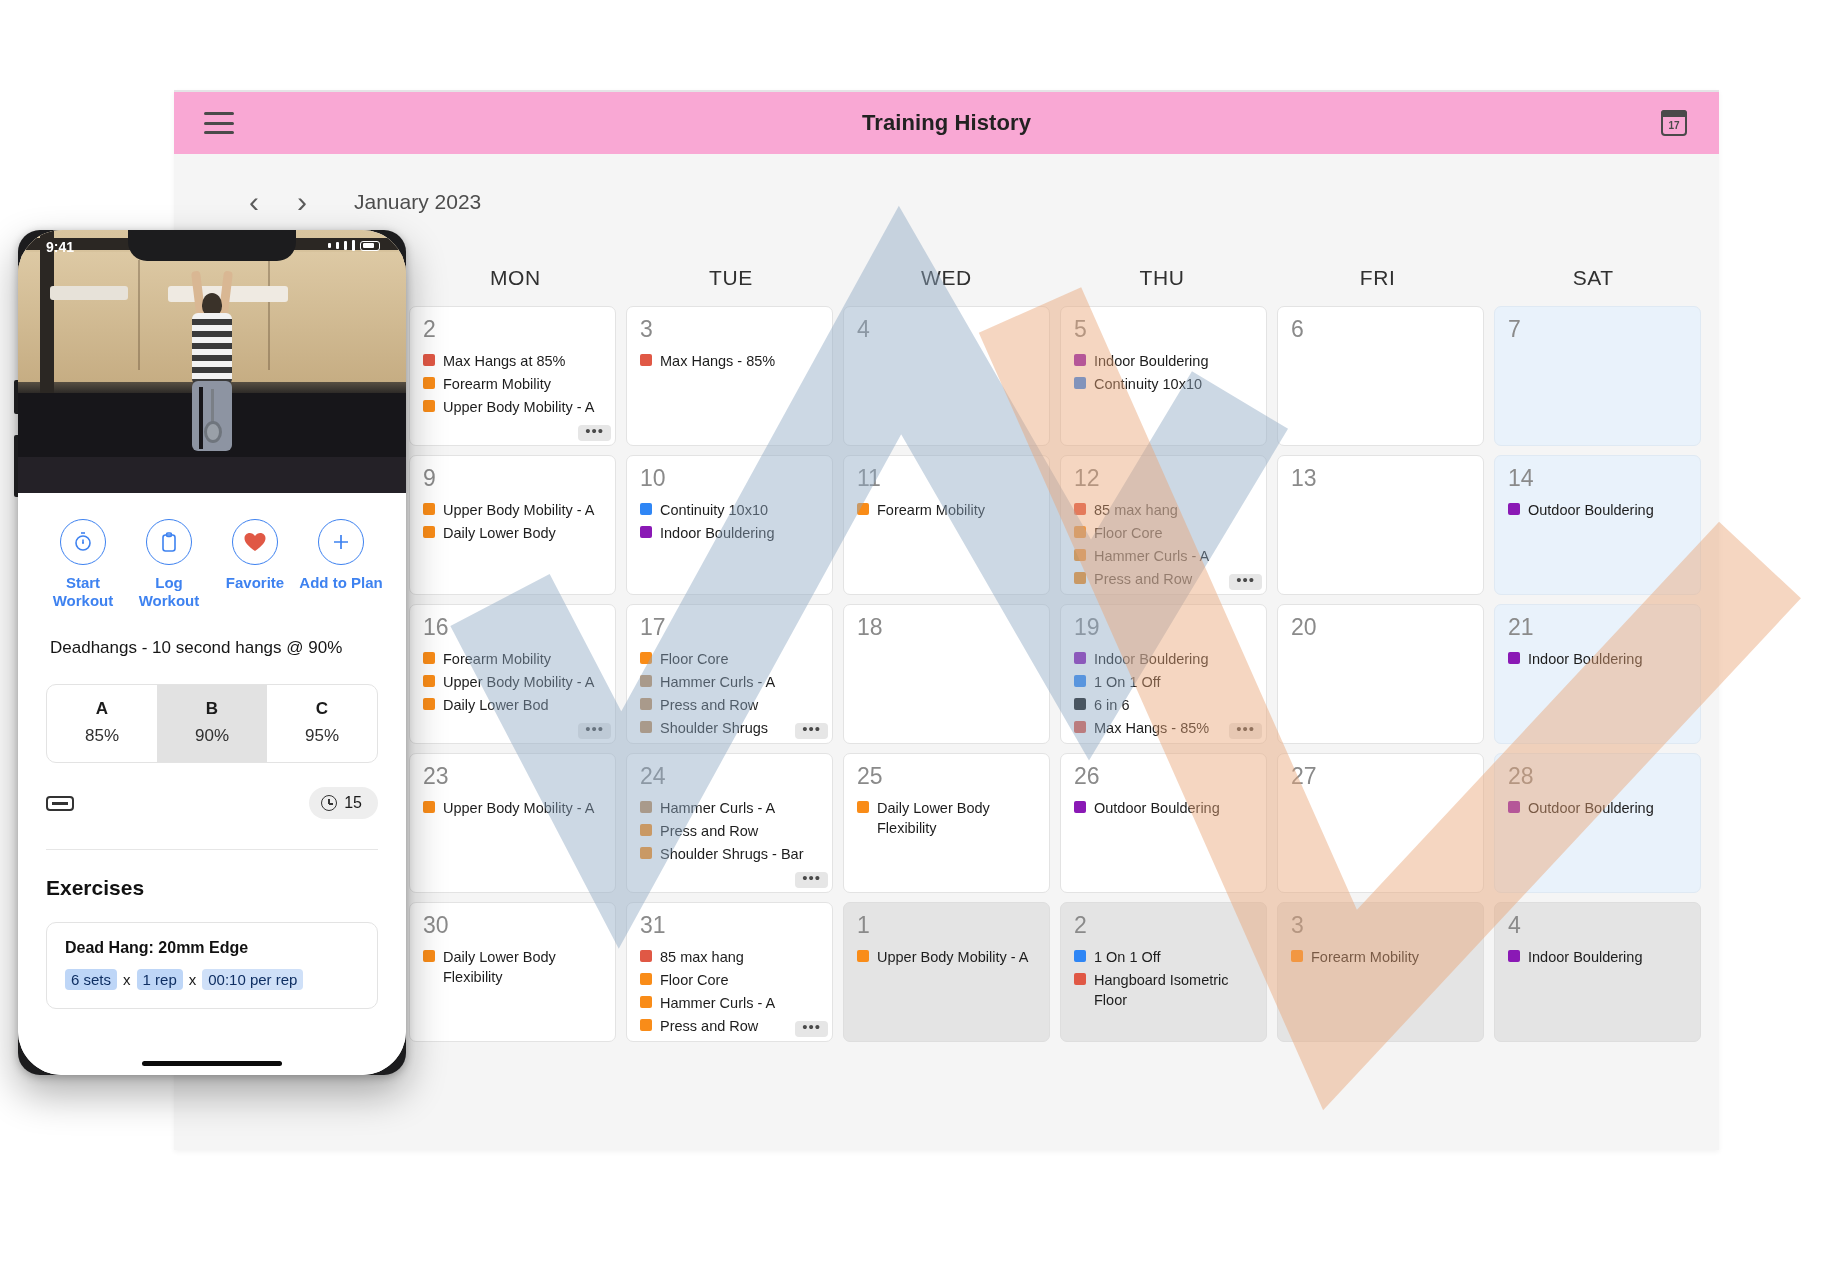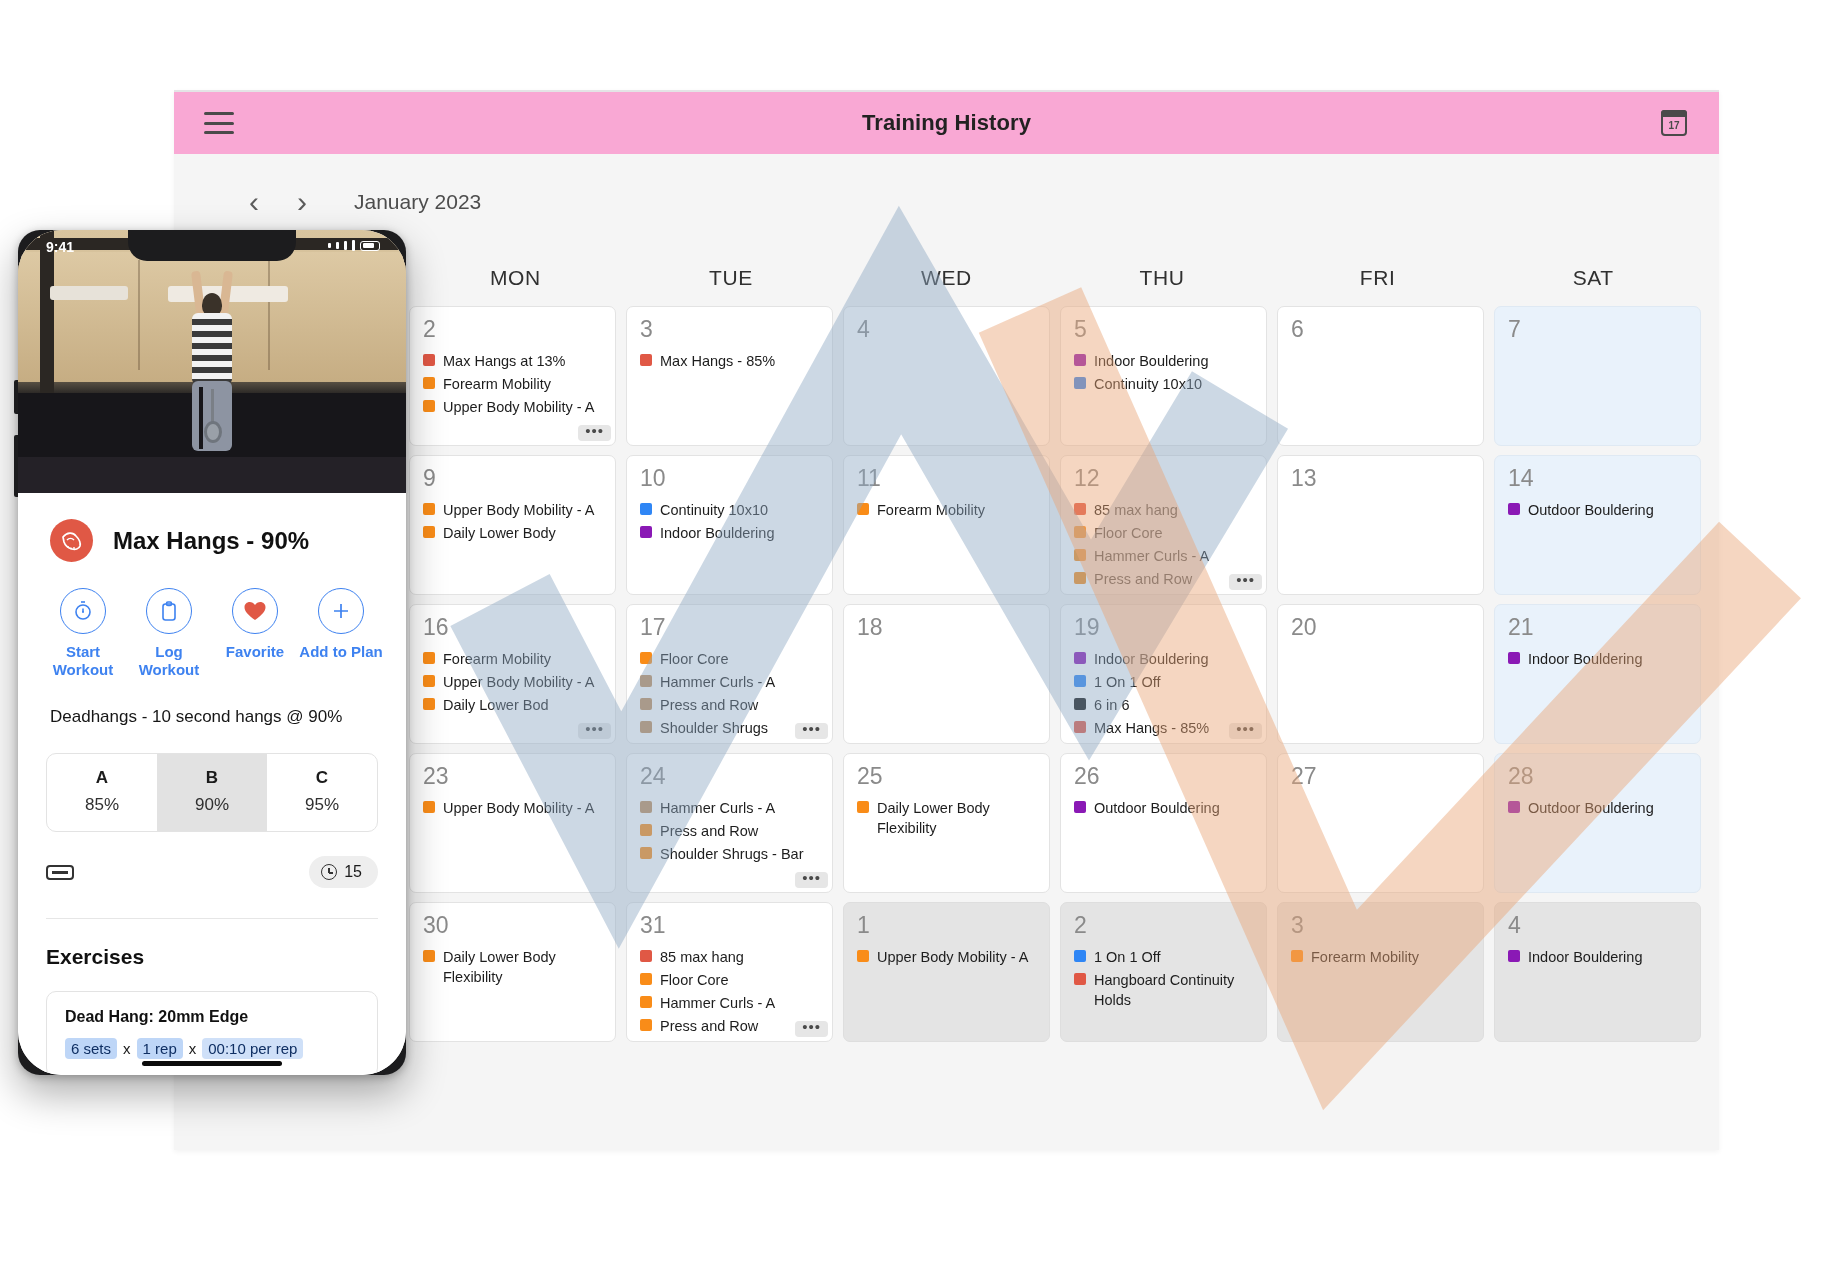--- a/index.html
+++ b/index.html
@@ -365,21 +365,21 @@
           <div class="week">
             <div class="day weekend">
               <div class="day-num">1</div>
               <div class="events"></div>
             </div>
             <div class="day">
               <div class="day-num">2</div>
               <div class="events">
                 <div class="ev">
                   <span class="dot" style="background: rgb(224, 88, 69);"></span>
-                  <span>Max Hangs at 13%</span>
+                  <span>Max Hangs at 85%</span>
                 </div>
                 <div class="ev">
                   <span class="dot" style="background: rgb(249, 140, 24);"></span>
                   <span>Forearm Mobility</span>
                 </div>
                 <div class="ev">
                   <span class="dot" style="background: rgb(249, 140, 24);"></span>
                   <span>Upper Body Mobility - A</span>
                 </div>
               </div>
@@ -692,21 +692,21 @@
             </div>
             <div class="day muted">
               <div class="day-num">2</div>
               <div class="events">
                 <div class="ev">
                   <span class="dot" style="background: rgb(47, 134, 245);"></span>
                   <span>1 On 1 Off</span>
                 </div>
                 <div class="ev">
                   <span class="dot" style="background: rgb(224, 88, 69);"></span>
-                  <span>Hangboard Continuity Holds</span>
+                  <span>Hangboard Isometric Floor</span>
                 </div>
               </div>
             </div>
             <div class="day muted">
               <div class="day-num">3</div>
               <div class="events">
                 <div class="ev">
                   <span class="dot" style="background: rgb(249, 140, 24);"></span>
                   <span>Forearm Mobility</span>
                 </div>
@@ -759,32 +759,20 @@
           <div class="head"></div>
           <div class="torso"></div>
           <div class="legs"></div>
           <div class="legsplit"></div>
           <div class="chain"></div>
           <div class="weights"></div>
         </div>
       </div>
 
       <div class="sheet">
-        <div class="title-row">
-          <div class="brand-circle">
-            <svg width="26" height="26" viewBox="0 0 26 26">
-              <path d="M4 9 C8 4, 14 4, 17 8 C20 11, 22 14, 21 18 C20 21, 16 22, 13 21 C9 20, 6 17, 5 14 Z" fill="none" stroke="#fff" stroke-width="1.7" stroke-linejoin="round"></path>
-              <path d="M8 12 C10 10, 13 10, 15 12" fill="none" stroke="#fff" stroke-width="1.5"></path>
-              <circle cx="9" cy="19" r="0.9" fill="#fff"></circle>
-              <circle cx="12" cy="20.5" r="0.9" fill="#fff"></circle>
-              <circle cx="15" cy="20" r="0.9" fill="#fff"></circle>
-            </svg>
-          </div>
-          <div class="wk-title">Max Hangs - 90%</div>
-        </div>
 
         <div class="actions" id="actions">
             <div class="action">
               <div class="act-circle">
                 <svg width="24" height="24" viewBox="0 0 24 24" fill="none" stroke="currentColor" stroke-width="1.6">
                   <circle cx="12" cy="13" r="7"></circle>
                   <path d="M12 13 v-3.5"></path>
                   <path d="M10 3 h4"></path>
                   <circle cx="12" cy="13" r="1" fill="currentColor" stroke="none"></circle>
                 </svg>

